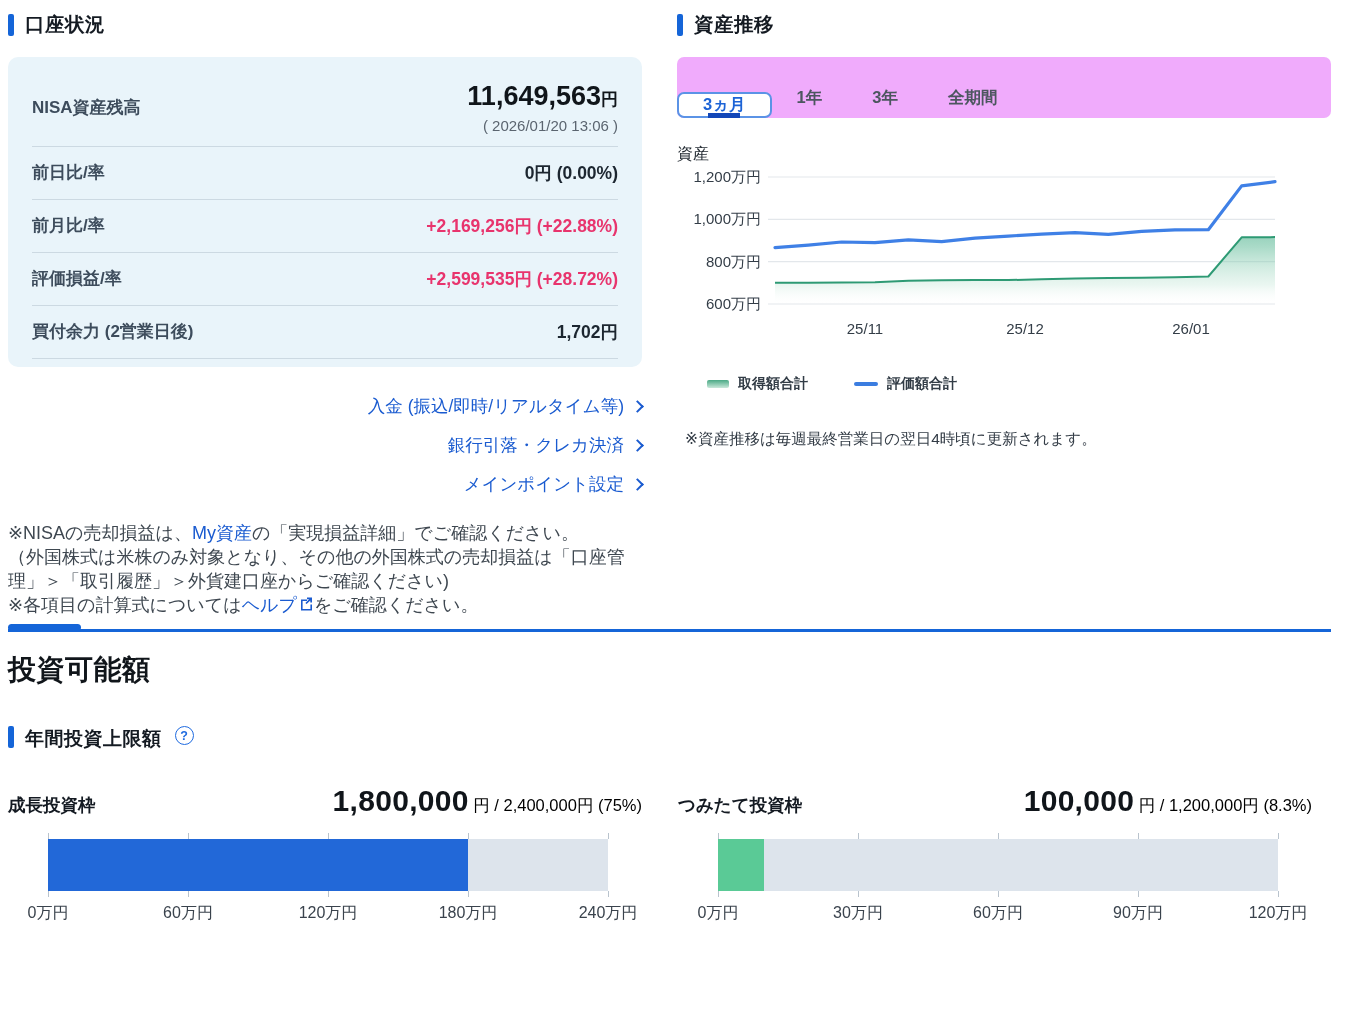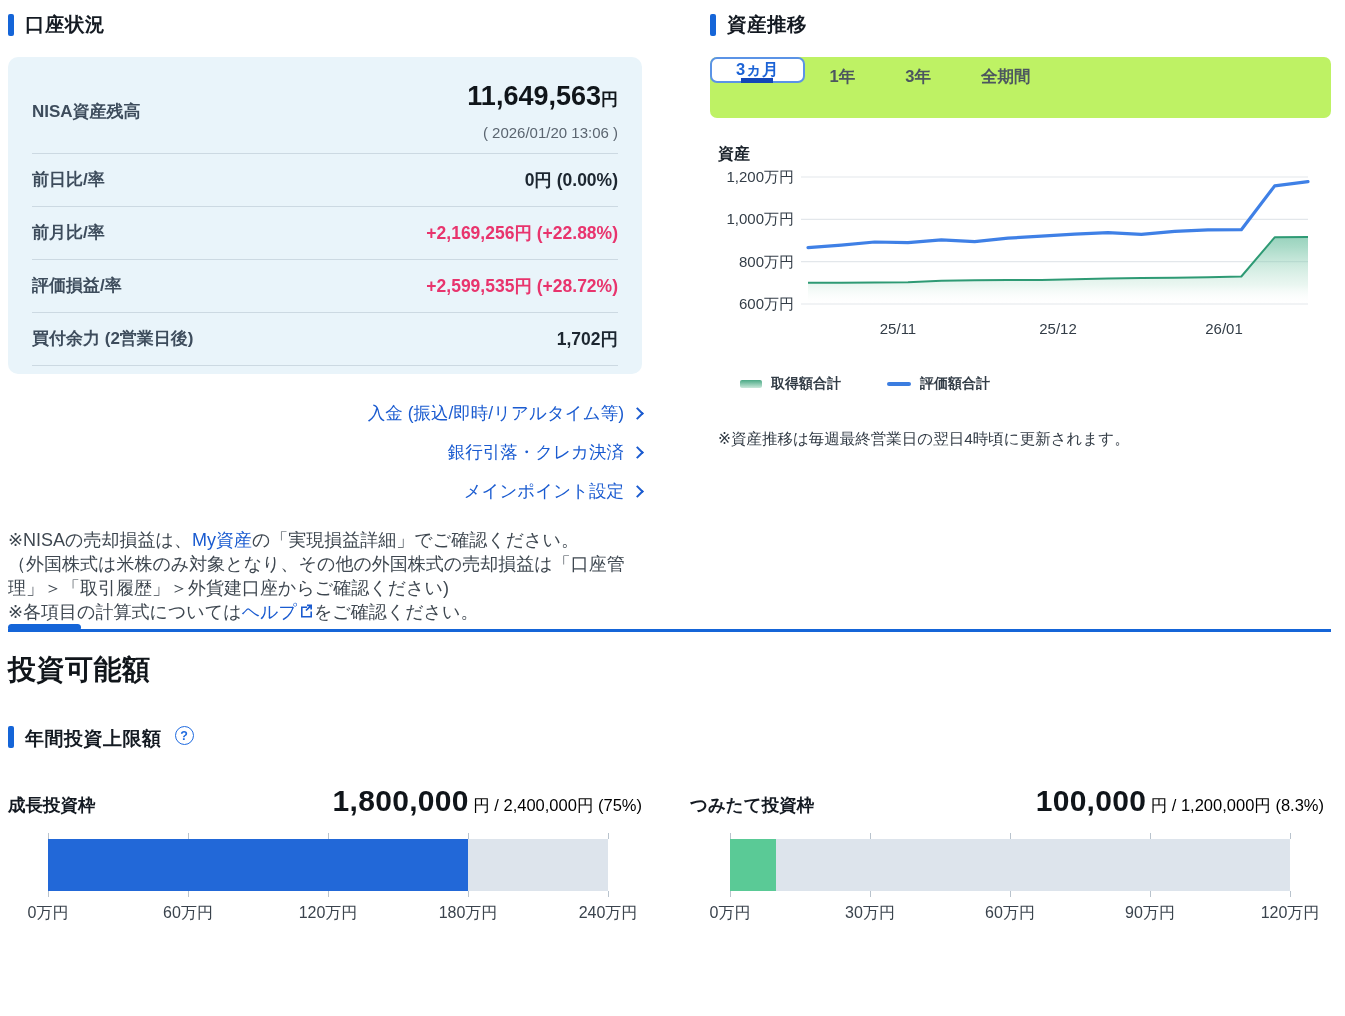--- a/index.html
+++ b/index.html
@@ -1,68 +1,68 @@
 <!DOCTYPE html>
 <html><head>
 <meta charset="utf-8">
 <style>
   * { box-sizing: border-box; margin: 0; padding: 0; }
   html,body { width:1345px; height:1016px; background:#ffffff;
     font-family:"Liberation Sans","DejaVu Sans",sans-serif; color:#1c2630; }
   .page { width:1345px; padding:0 14px 0 8px; }
 
   
-  .top-grid { display:flex; gap:68px; height:614px; }
+  .top-grid { display:flex; gap:35px; height:614px; }
   .col-left { width:634px; flex:none; }
   .col-right { flex:1; min-width:0; }
 
   
   .section-title { display:flex; align-items:center; gap:11px; margin-top:13px; height:23px; }
   .blue-bar { width:6px; height:22px; background:#1565d8; border-radius:2px; flex:none; }
   .section-title h1 { font-size:19.5px; font-weight:bold; color:#141a22; letter-spacing:.5px; }
 
   
   .card { margin-top:21px; background:#e9f4fa; border-radius:10px; padding:6px 24px 8px; }
   .card-row { display:flex; justify-content:space-between; align-items:flex-start;
     border-bottom:1px solid #ccd9e2; padding:14px 0; }
   .card-row:last-child { border-bottom:1px solid #ccd9e2; }
   .card-row .row-label { font-size:17px; font-weight:600; color:#3d4c5c; }
   .card-row .row-value { font-size:17.5px; font-weight:600; color:#1c2630; text-align:right; }
   .card-row.first { align-items:center; padding:18px 0 12px; }
   .big-value-wrap { text-align:right; }
   .big-value { font-size:27px; font-weight:bold; color:#10151a; }
   .big-unit { font-size:17px; font-weight:bold; color:#10151a; }
-  .value-date { font-size:15px; color:#5b6570; margin-top:12px; }
+  .value-date { font-size:15px; color:#5b6570; margin-top:5px; }
   .pink { color:#e8346d !important; }
 
   
   .links { margin-top:27px; display:flex; flex-direction:column; align-items:flex-end; gap:15px; }
   .link-row { display:flex; align-items:center; gap:9px; color:#1a5bd0; font-size:17.5px;
     font-weight:500; cursor:pointer; }
   .chev { width:9px; height:9px; border-top:2.5px solid #1a5bd0; border-right:2.5px solid #1a5bd0;
     transform:rotate(45deg); margin-top:1px; flex:none; }
 
   
   .notes { margin-top:26px; font-size:18px; line-height:1.33; color:#3e4750; width:640px; }
   .notes a { color:#1a5bd0; text-decoration:none; cursor:pointer; }
   .ext-icon { display:inline-block; vertical-align:-1px; margin-left:2px; }
 
   
-  .tabbar { margin-top:21px; background:#bef264; border-radius:7px; height:61px;
-    display:flex; align-items:flex-start; }
+  .tabbar { margin-top:21px; background:#f0abfc; border-radius:7px; height:61px;
+    display:flex; align-items:flex-end; }
   .tab { position:relative; display:flex; align-items:center; justify-content:center;
     padding:9px 25px; font-size:16.5px; font-weight:bold; color:#4c565f; cursor:pointer; }
   .tab.selected { background:#ffffff; border:2px solid #5b93e6; border-radius:7px;
     color:#1c63d6; padding:0 24px; }
   .tab-underline { display:none; }
   .tab.selected .tab-underline { display:block; position:absolute; left:50%;
     transform:translateX(-50%); bottom:-2px; width:32px; height:5px; background:#1347b8; }
 
   .chart-block { margin-top:26px; }
-  .chart-ylabel { font-size:16px; font-weight:bold; color:#1c242c; margin-left:8px; }
+  .chart-ylabel { font-size:16px; font-weight:normal; color:#1c242c; }
   svg text.ytick, svg text.xtick { font-size:15px; fill:#333d47; }
   .legend { display:flex; gap:46px; margin:20px 0 0 30px; align-items:center; }
   .legend-item { display:flex; align-items:center; gap:9px; font-size:14px; font-weight:bold; color:#323c46;justify-content:space-between; }
   .sw-area { width:22px; height:8px; border-radius:2px;
     background:linear-gradient(to bottom,#4aa985,#c9e8da); flex:none; }
   .sw-line { width:24px; height:4px; border-radius:2px; background:#3b7de0; flex:none; }
   .chart-note { margin:36px 0 0 8px; font-size:15.5px; color:#333c46; }
 
   
   .divider-zone { position:relative; height:12px; margin-top:8px; }
@@ -78,21 +78,21 @@
     justify-content:center; cursor:pointer; margin-left:2px; }
 
   .year-tabbar { margin-top:27px; background:#f0f2f6; border-radius:7px; height:59px;
     display:flex; align-items:stretch; padding-left:22px; }
   .year-tab { position:relative; display:flex; align-items:center; justify-content:center;
     padding:0 22px; font-size:17px; font-weight:bold; color:#5a636d; cursor:pointer; }
   .year-tab.selected { color:#1c63d6; }
   .year-tab.selected .tab-underline { display:block; position:absolute; left:50%;
     transform:translateX(-50%); bottom:0; width:26px; height:4px; background:#1f6be0; }
 
-  .gauges { display:flex; gap:48px; margin-top:15px; }
+  .gauges { display:flex; gap:36px; margin-top:15px; }
   .gauge { width:634px; flex:none; }
   .gauge-head { display:flex; justify-content:space-between; align-items:baseline; margin-top:19px; }
   .gauge-name { font-size:17.5px; font-weight:bold; color:#141a22; }
   .gauge-val-big { font-size:30px; font-weight:bold; color:#10151a; letter-spacing:.3px; }
   .gauge-val-small { font-size:16.5px; color:#000000; font-weight:400; }
   .gauge-bar-wrap { position:relative; margin:21px 34px 0 40px; height:52px; background:#dde4ec; }
   .gauge-fill { position:absolute; left:0; top:0; bottom:0; }
   .gtick { position:absolute; top:-6px; bottom:-6px; width:1px;
     background:linear-gradient(to bottom,#b9c3cd 6px,transparent 6px,
       transparent calc(100% - 6px),#b9c3cd calc(100% - 6px)); }

